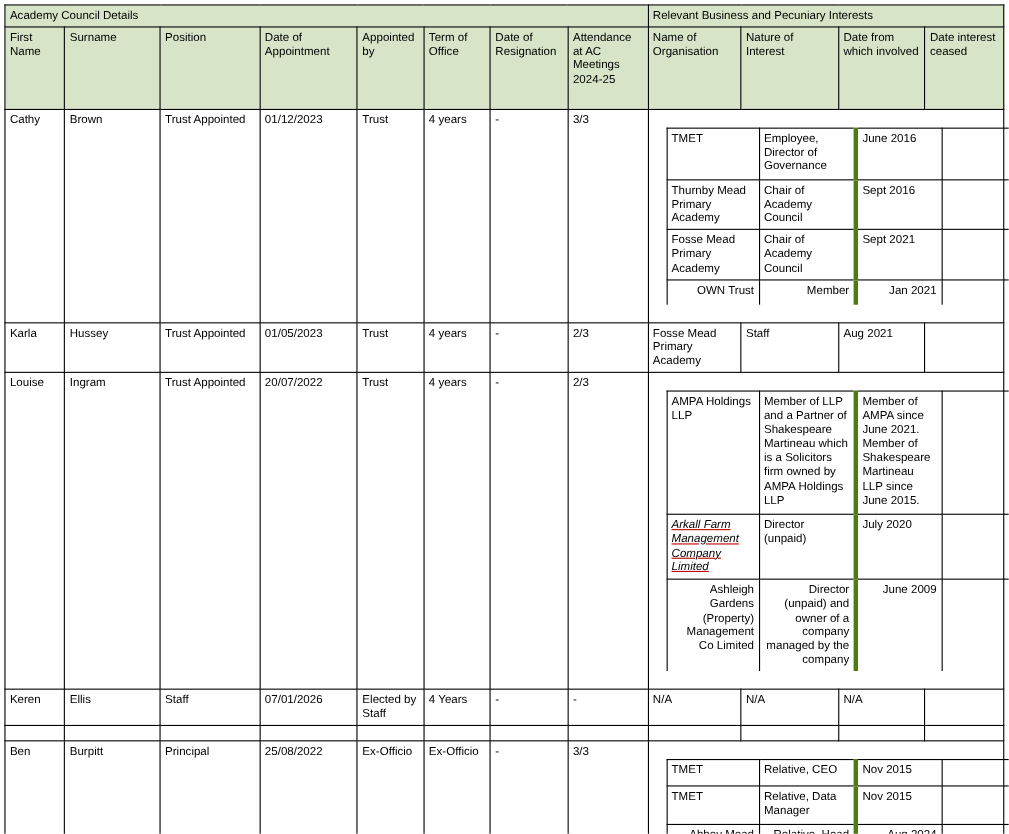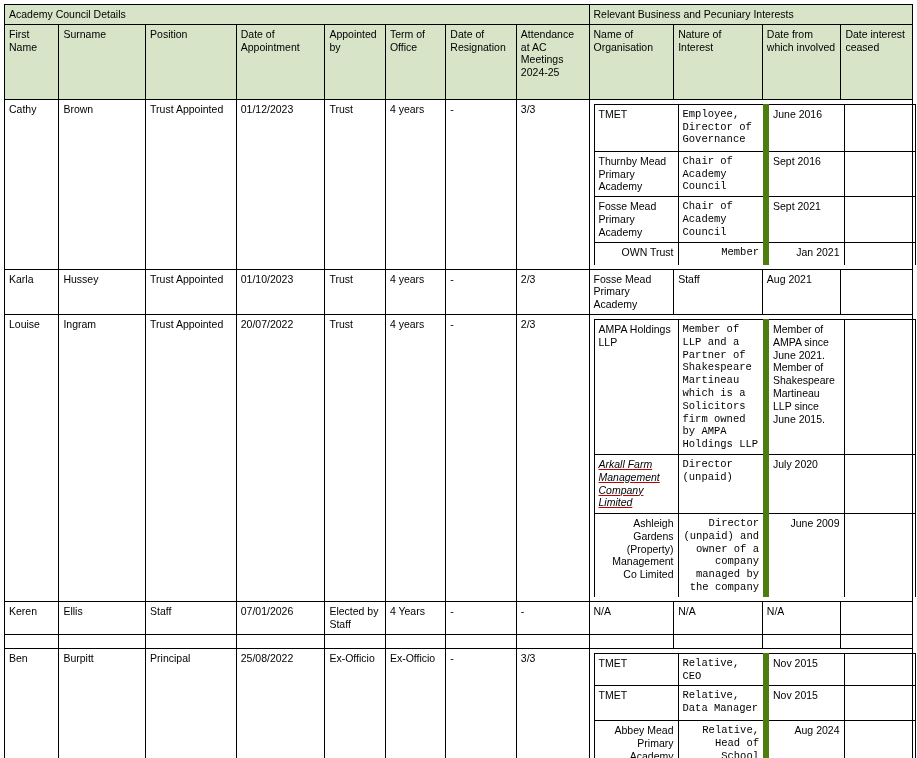--- a/index.html
+++ b/index.html
@@ -69,24 +69,24 @@
     padding: 3px 4px 3px 4px;
     vertical-align: top;
     font-size: 10.5px;
     line-height: 1.22;
   }
   .nested tr:last-child td {
     border-bottom: 0;
     text-align: right;
   }
   .nested td.c1 { width: 92px; border-right: 1px solid #000; }
-  .nested td.c2 { width: 88px; border-right: 6px solid #4d7c0f; font-family: Liberation Mono, monospace; }
+  .nested td.c2 { width: 88px; border-right: 4px solid #4d7c0f; }
   .nested td.c3 { width: 78px; border-right: 1px solid #000; }
   .nested td.c4 { width: auto; }
-  .cell-nopad { padding: 4px !important; margin-top: 24px; }
+  .cell-nopad { padding: 16px !important; margin-top: 24px; }
   .underline-red {
     text-decoration: underline;
     text-decoration-color: #c00000;
     font-style: italic;
   }
 </style>
 </head>
 <body>
 
 <div class="page">
@@ -171,21 +171,21 @@
             </tr>
           </tbody>
             </table>
         </td>
       </tr>
 
       <tr>
         <td>Karla</td>
         <td>Hussey</td>
         <td>Trust Appointed</td>
-        <td>01/10/2023</td>
+        <td>01/05/2023</td>
         <td>Trust</td>
         <td>4 years</td>
         <td>-</td>
         <td>2/3</td>
         <td style="height:36px">Fosse Mead Primary Academy</td>
         <td>Staff</td>
         <td>Aug 2021</td>
         <td></td>
       </tr>
 

